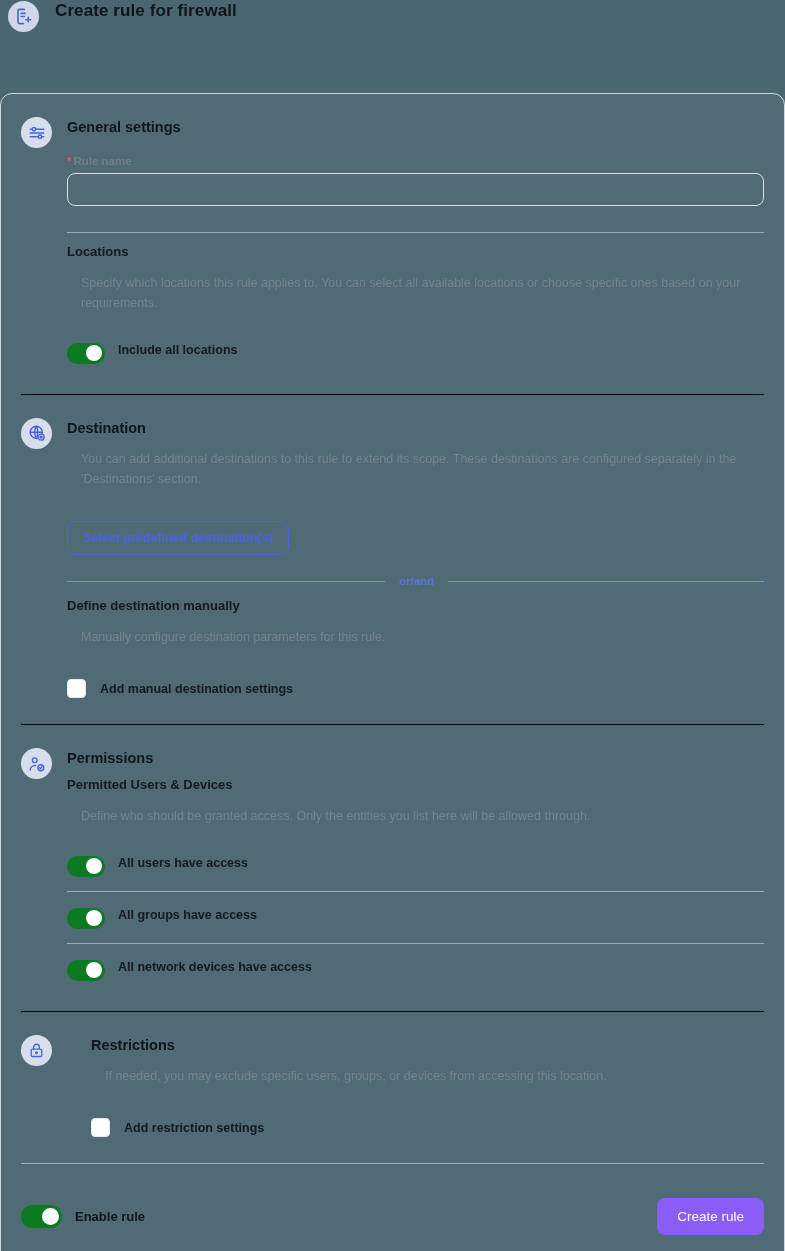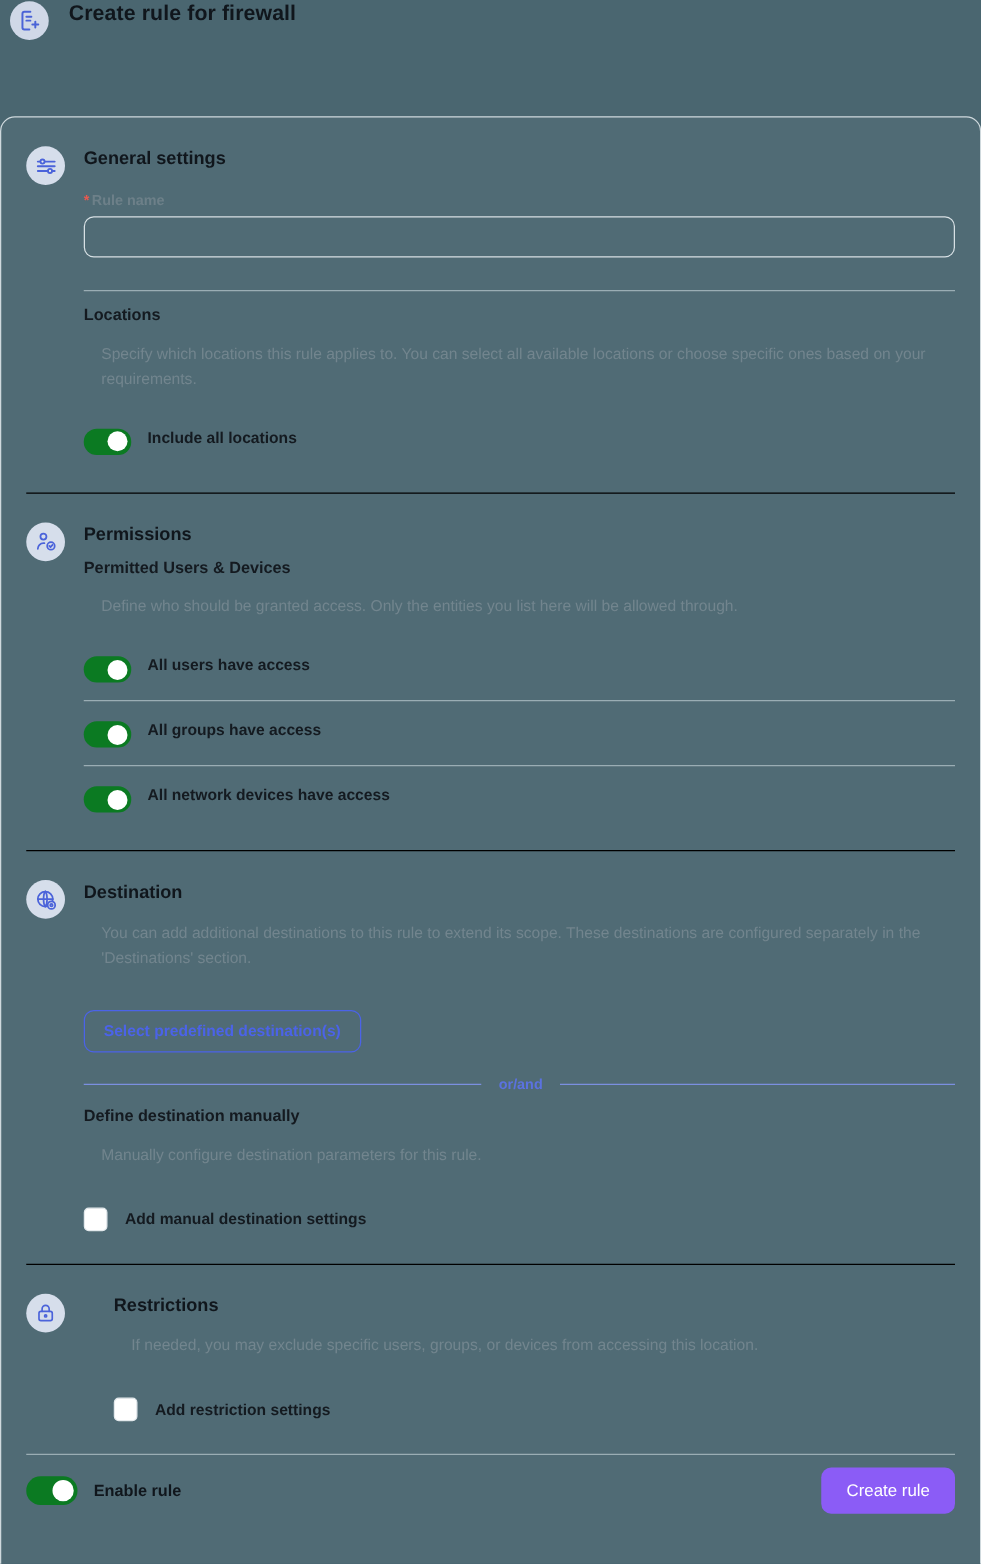--- a/index.html
+++ b/index.html
@@ -218,21 +218,21 @@
   .oa-text {
     font-size: 11.5px;
     color: #5b72e0;
     font-weight: bold;
   }
 
   
   .modal-footer {
     border-top: 1px solid #9aadb4;
     margin: 0 20px;
-    padding: 10px 0 0 0;
+    padding: 34px 0 0 0;
     display: flex;
     align-items: center;
     justify-content: space-between;
   }
   .footer-left {
     display: flex;
     align-items: center;
     gap: 13px;
   }
   .footer-left .toggle { width: 41px; height: 23px; border-radius: 12px; }
@@ -305,20 +305,51 @@
             <div class="toggle">
               <span class="knob"></span>
             </div>
             <span class="toggle-label">Include all locations</span>
           </div>
         </div>
       </div>
 
       <div class="section">
         <div class="sec-icon">
+          <svg width="18" height="18" viewBox="0 0 24 24" fill="none" stroke="#4b63e8" stroke-width="1.9" stroke-linecap="round">
+            <circle cx="11" cy="11" r="8"></circle>
+            <path d="M3 11h16M11 3c2.5 2.6 2.5 13.4 0 16M11 3c-2.5 2.6-2.5 13.4 0 16"></path>
+            <circle cx="17.5" cy="17.5" r="4" fill="#e9eefc"></circle>
+            <circle cx="17.5" cy="17.5" r="1.3"></circle>
+          </svg>
+        </div>
+        <div class="sec-main">
+          <h2 class="sec-title">Destination</h2>
+          <p class="sub-desc" style="margin-top:14px;">You can add additional destinations to this rule to extend its scope. These destinations are configured separately in the 'Destinations' section.</p>
+
+          <button class="outline-btn">Select predefined destination(s)</button>
+
+          <div class="oa-divider">
+            <span class="oa-line left"></span>
+            <span class="oa-text">or/and</span>
+            <span class="oa-line"></span>
+          </div>
+
+          <h3 class="sub-title">Define destination manually</h3>
+          <p class="sub-desc">Manually configure destination parameters for this rule.</p>
+
+          <div class="check-row">
+            <span class="checkbox"></span>
+            <span class="check-label">Add manual destination settings</span>
+          </div>
+        </div>
+      </div>
+
+      <div class="section">
+        <div class="sec-icon">
           <svg width="18" height="18" viewBox="0 0 24 24" fill="none" stroke="#4b63e8" stroke-width="1.9" stroke-linecap="round" stroke-linejoin="round">
             <circle cx="9" cy="7" r="3.2"></circle>
             <path d="M3 20c0-3.3 2.7-6 6-6h1"></path>
             <circle cx="17" cy="17" r="4"></circle>
             <path d="M15.3 17l1.2 1.2 2.2-2.4"></path>
           </svg>
         </div>
         <div class="sec-main">
           <h2 class="sec-title">Permissions</h2>
 
@@ -341,51 +372,20 @@
             <span class="toggle-label">All groups have access</span>
           </div>
 
           <hr class="toggle-sep">
 
           <div class="toggle-row">
             <div class="toggle">
               <span class="knob"></span>
             </div>
             <span class="toggle-label">All network devices have access</span>
-          </div>
-        </div>
-      </div>
-
-      <div class="section">
-        <div class="sec-icon">
-          <svg width="18" height="18" viewBox="0 0 24 24" fill="none" stroke="#4b63e8" stroke-width="1.9" stroke-linecap="round">
-            <circle cx="11" cy="11" r="8"></circle>
-            <path d="M3 11h16M11 3c2.5 2.6 2.5 13.4 0 16M11 3c-2.5 2.6-2.5 13.4 0 16"></path>
-            <circle cx="17.5" cy="17.5" r="4" fill="#e9eefc"></circle>
-            <circle cx="17.5" cy="17.5" r="1.3"></circle>
-          </svg>
-        </div>
-        <div class="sec-main">
-          <h2 class="sec-title">Destination</h2>
-          <p class="sub-desc" style="margin-top:14px;">You can add additional destinations to this rule to extend its scope. These destinations are configured separately in the 'Destinations' section.</p>
-
-          <button class="outline-btn">Select predefined destination(s)</button>
-
-          <div class="oa-divider">
-            <span class="oa-line left"></span>
-            <span class="oa-text">or/and</span>
-            <span class="oa-line"></span>
-          </div>
-
-          <h3 class="sub-title">Define destination manually</h3>
-          <p class="sub-desc">Manually configure destination parameters for this rule.</p>
-
-          <div class="check-row">
-            <span class="checkbox"></span>
-            <span class="check-label">Add manual destination settings</span>
           </div>
         </div>
       </div>
 
       <div class="section">
         <div class="sec-icon">
           <svg width="17" height="17" viewBox="0 0 24 24" fill="none" stroke="#4b63e8" stroke-width="1.9" stroke-linecap="round" stroke-linejoin="round">
             <rect x="4.5" y="10" width="15" height="10.5" rx="2.2"></rect>
             <path d="M8 10V7.2a4 4 0 0 1 8 0V10"></path>
             <circle cx="12" cy="15.2" r="1.2"></circle>

